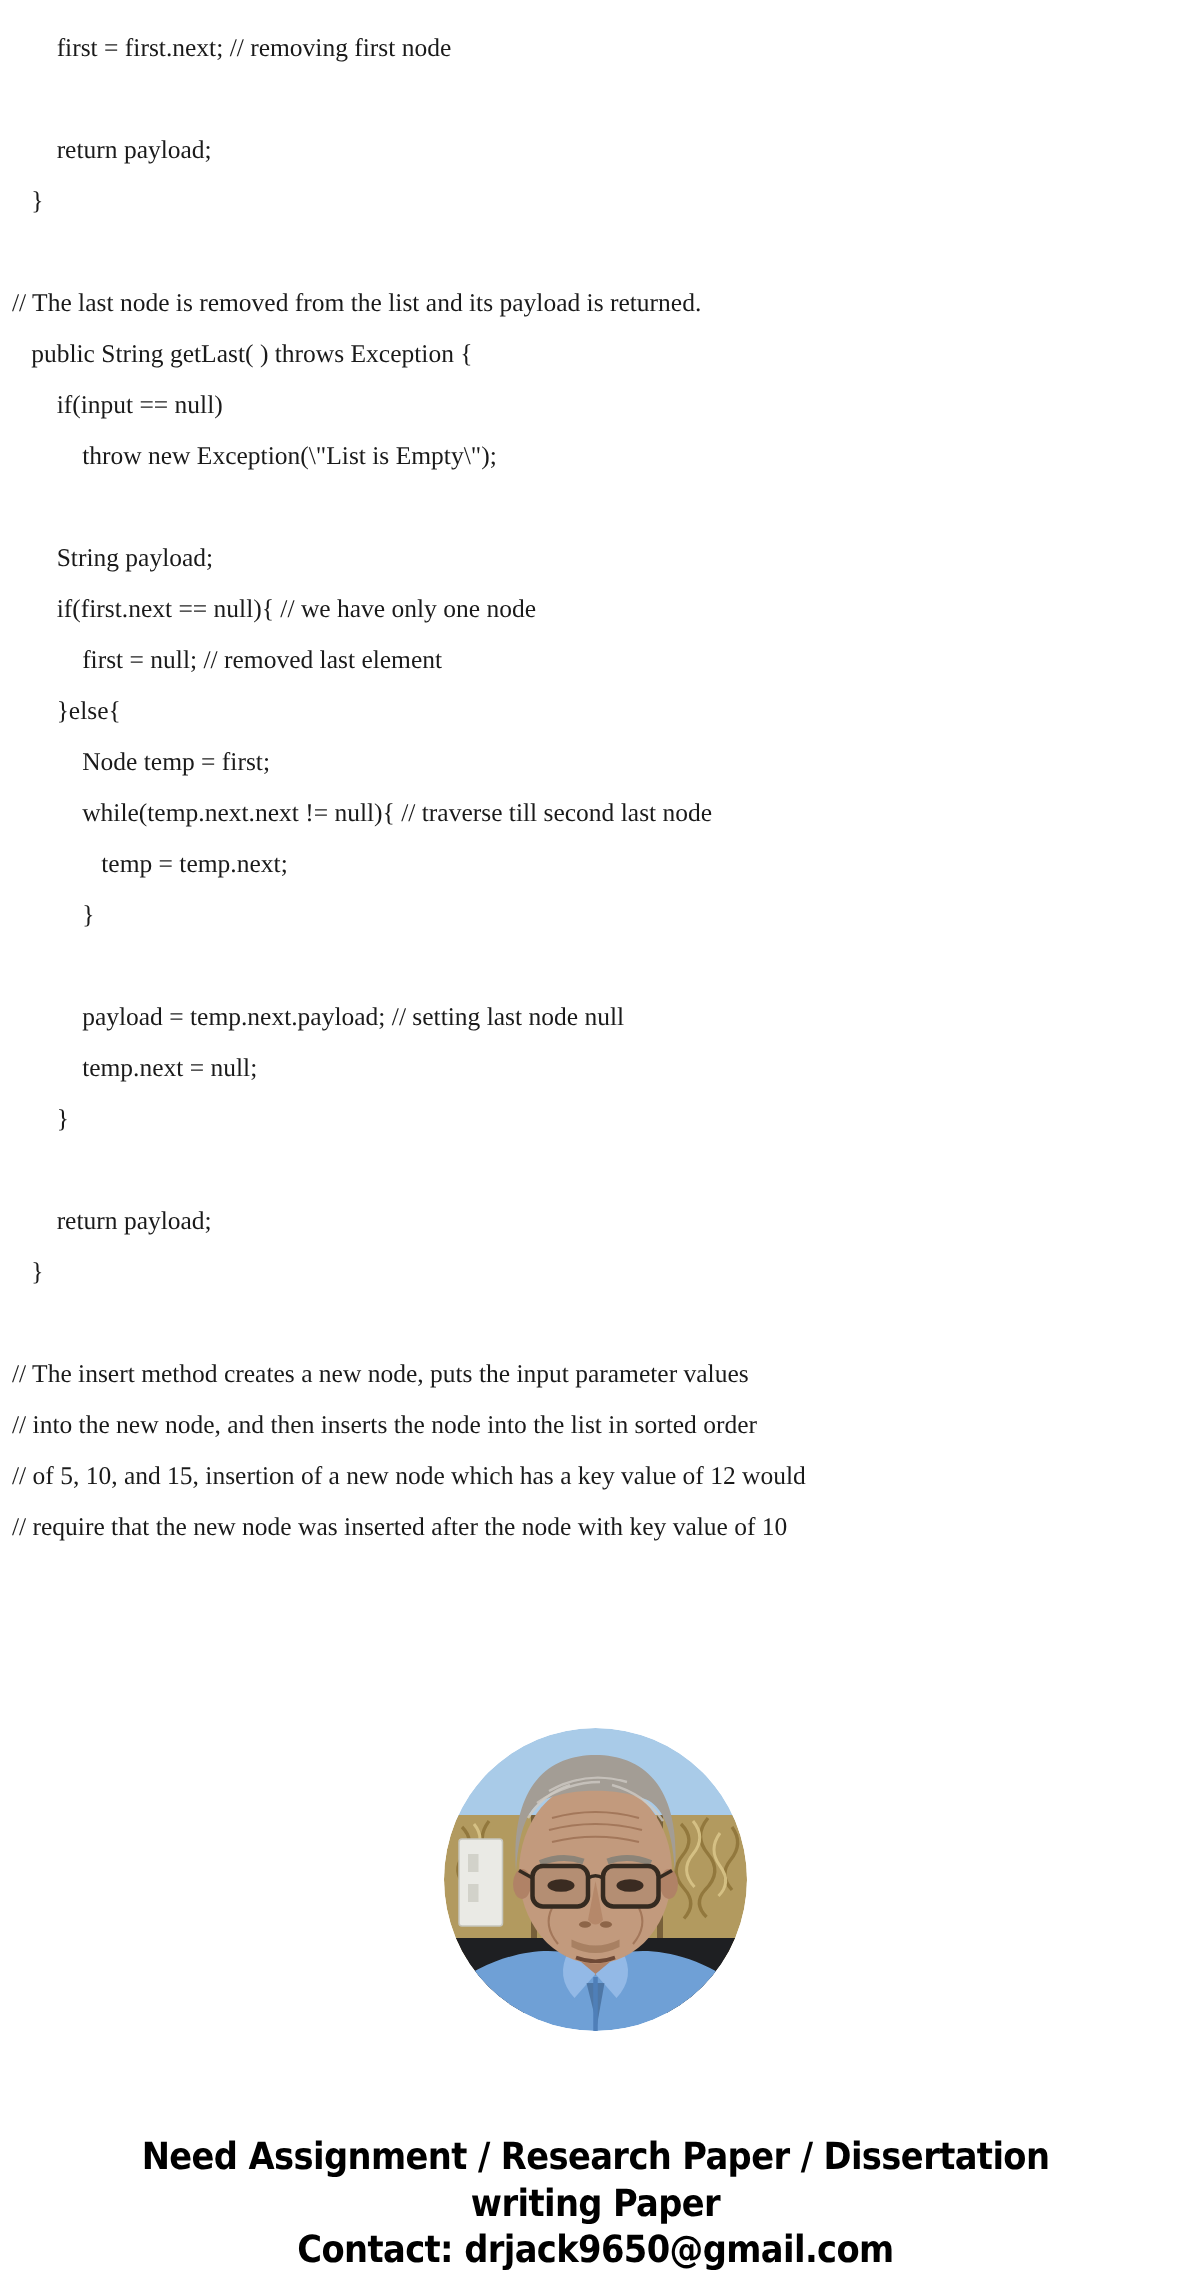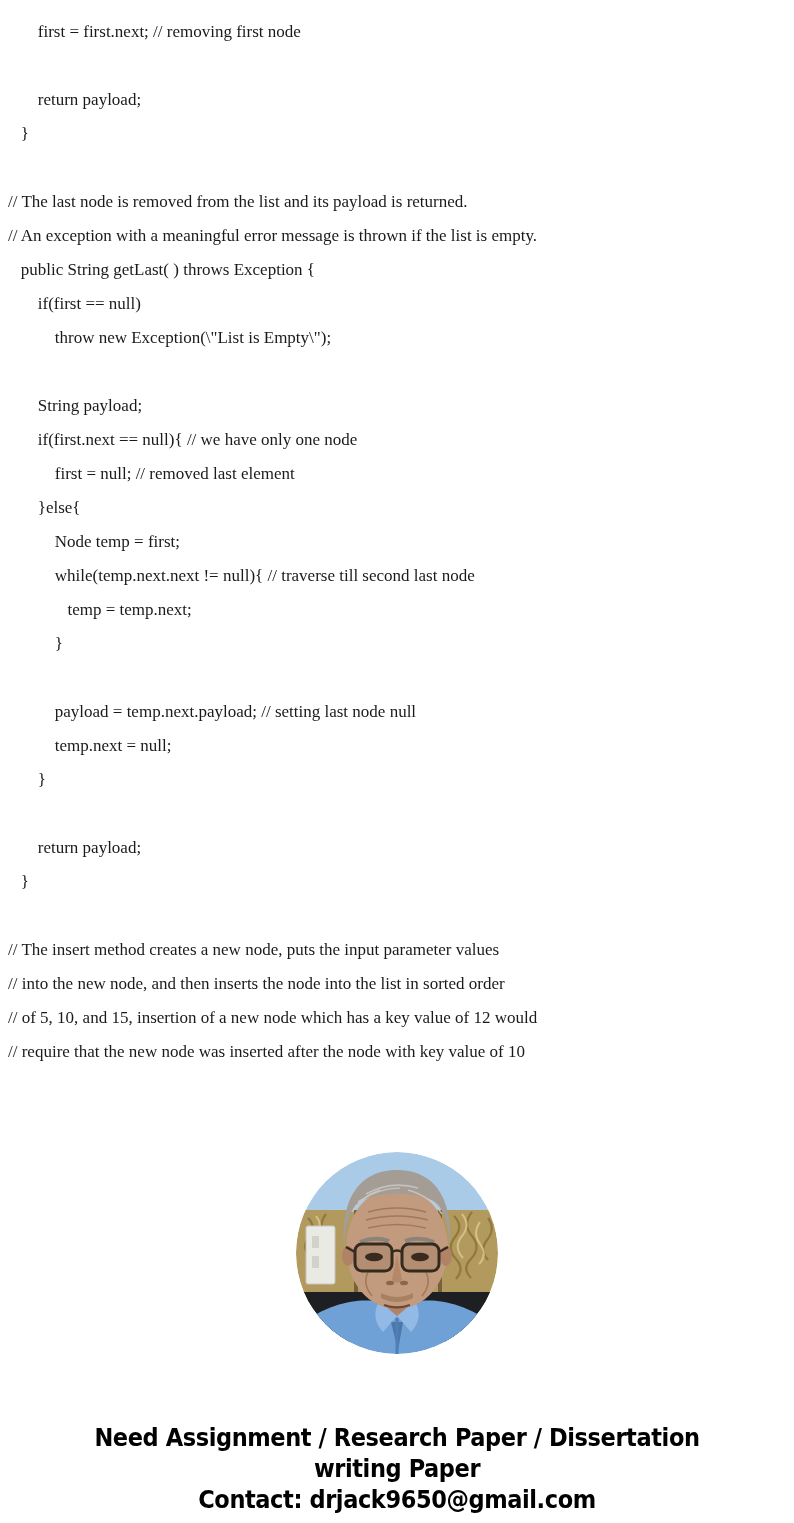--- a/index.html
+++ b/index.html
@@ -49,23 +49,22 @@
 <body>
 
 <div class="doc">
   <div>
       <div class="code-line">       first = first.next; // removing first node</div>
       <div class="code-line"></div>
       <div class="code-line">       return payload;</div>
       <div class="code-line">   }</div>
       <div class="code-line"></div>
       <div class="code-line">// The last node is removed from the list and its payload is returned.</div>
-      <div class="code-line">// An exception with a meaningful error message is thrown if the list is empty.</div>
       <div class="code-line">   public String getLast( ) throws Exception {</div>
-      <div class="code-line">       if(first == null)</div>
+      <div class="code-line">       if(input == null)</div>
       <div class="code-line">           throw new Exception(\"List is Empty\");</div>
       <div class="code-line"></div>
       <div class="code-line">       String payload;</div>
       <div class="code-line">       if(first.next == null){ // we have only one node</div>
       <div class="code-line">           first = null; // removed last element</div>
       <div class="code-line">       }else{</div>
       <div class="code-line">           Node temp = first;</div>
       <div class="code-line">           while(temp.next.next != null){ // traverse till second last node</div>
       <div class="code-line">              temp = temp.next;</div>
       <div class="code-line">           }</div>

